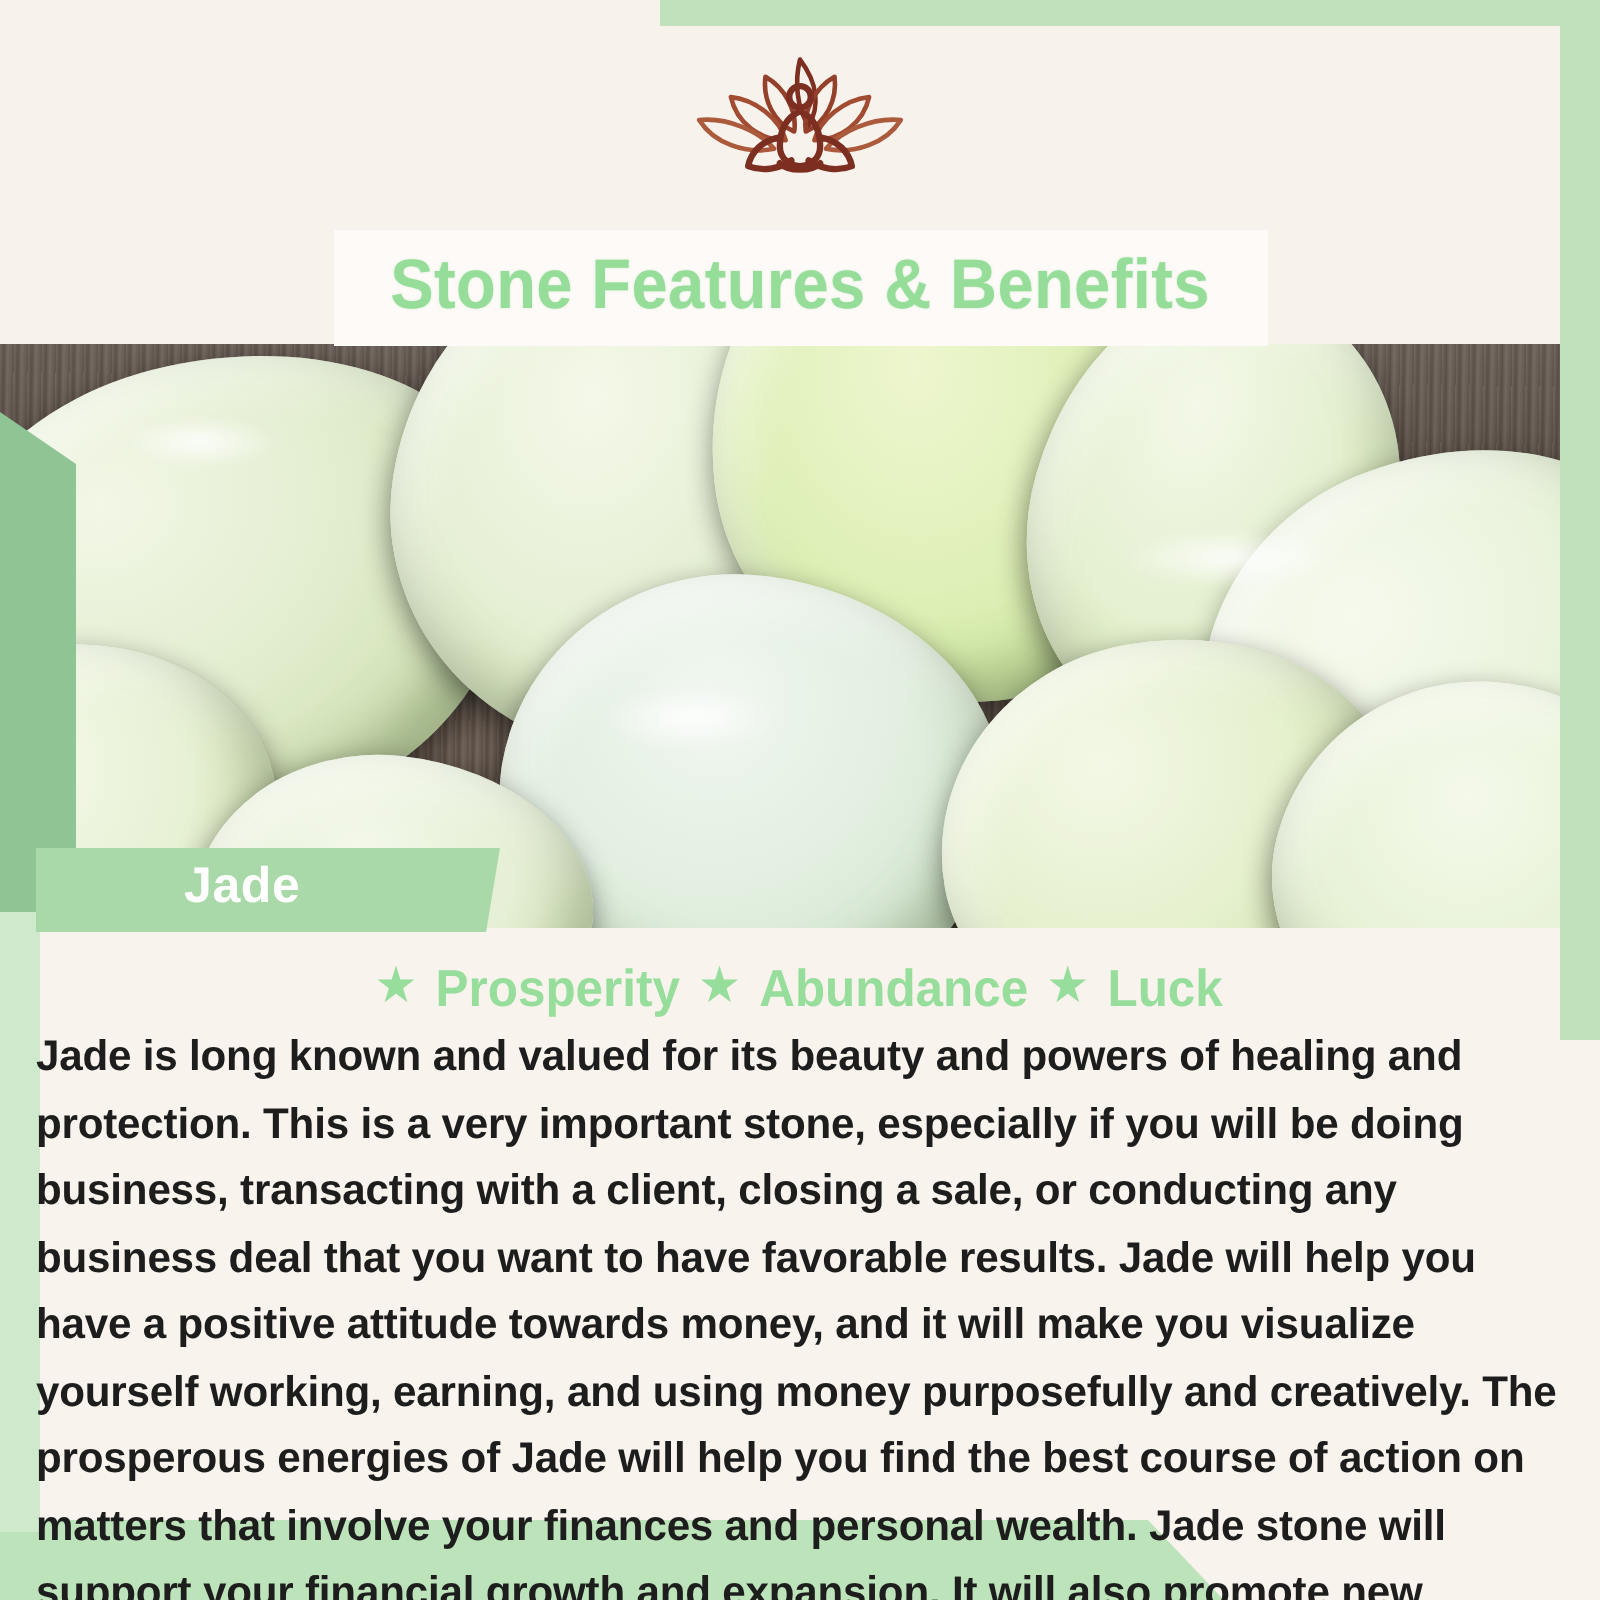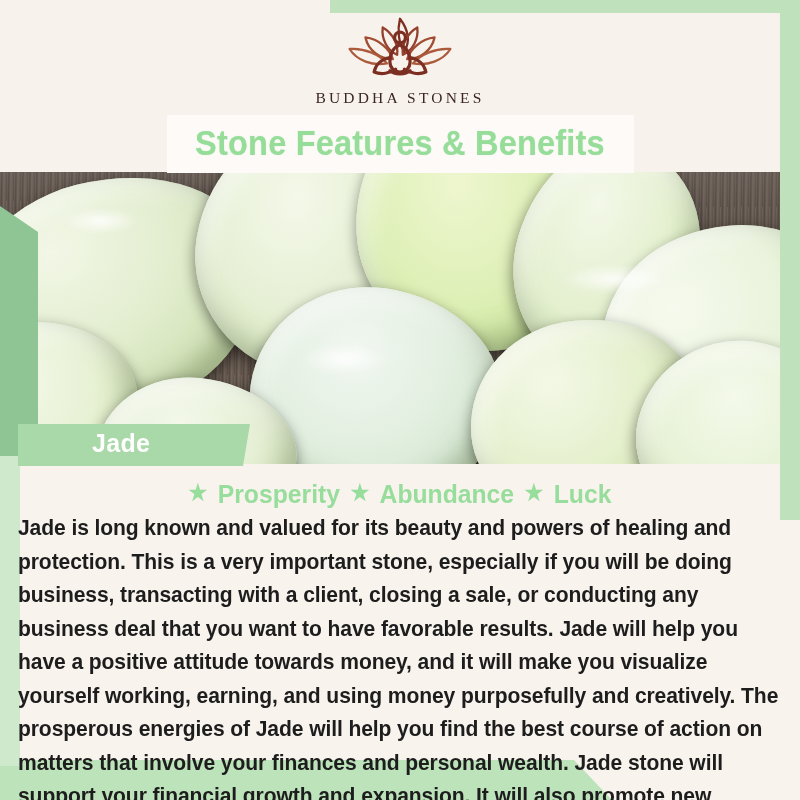--- a/index.html
+++ b/index.html
@@ -188,21 +188,20 @@
         </g>
         <g fill="none" stroke="#7c2f21" stroke-width="4.4" stroke-linecap="round" stroke-linejoin="round">
           <circle cx="100" cy="34" r="7.5"></circle>
           <path d="M100 44 C90 48 86 58 86 68 C86 76 92 82 100 82 C108 82 114 76 114 68 C114 58 110 48 100 44 Z"></path>
           <path d="M86 62 C74 64 66 72 64 82 C74 86 86 84 94 78"></path>
           <path d="M114 62 C126 64 134 72 136 82 C126 86 114 84 106 78"></path>
           <path d="M86 80 C92 86 108 86 114 80"></path>
         </g>
       </svg>
     </span>
-    <span class="brand-name">BUDDHA STONES</span>
   </div>
 
   <div class="title-panel"></div>
   <div class="title-text">Stone Features &amp; Benefits</div>
 
   <div class="jade-band"></div>
   <div class="jade-label">Jade</div>
 
   <div class="benefits">
     <span class="star">★</span>

